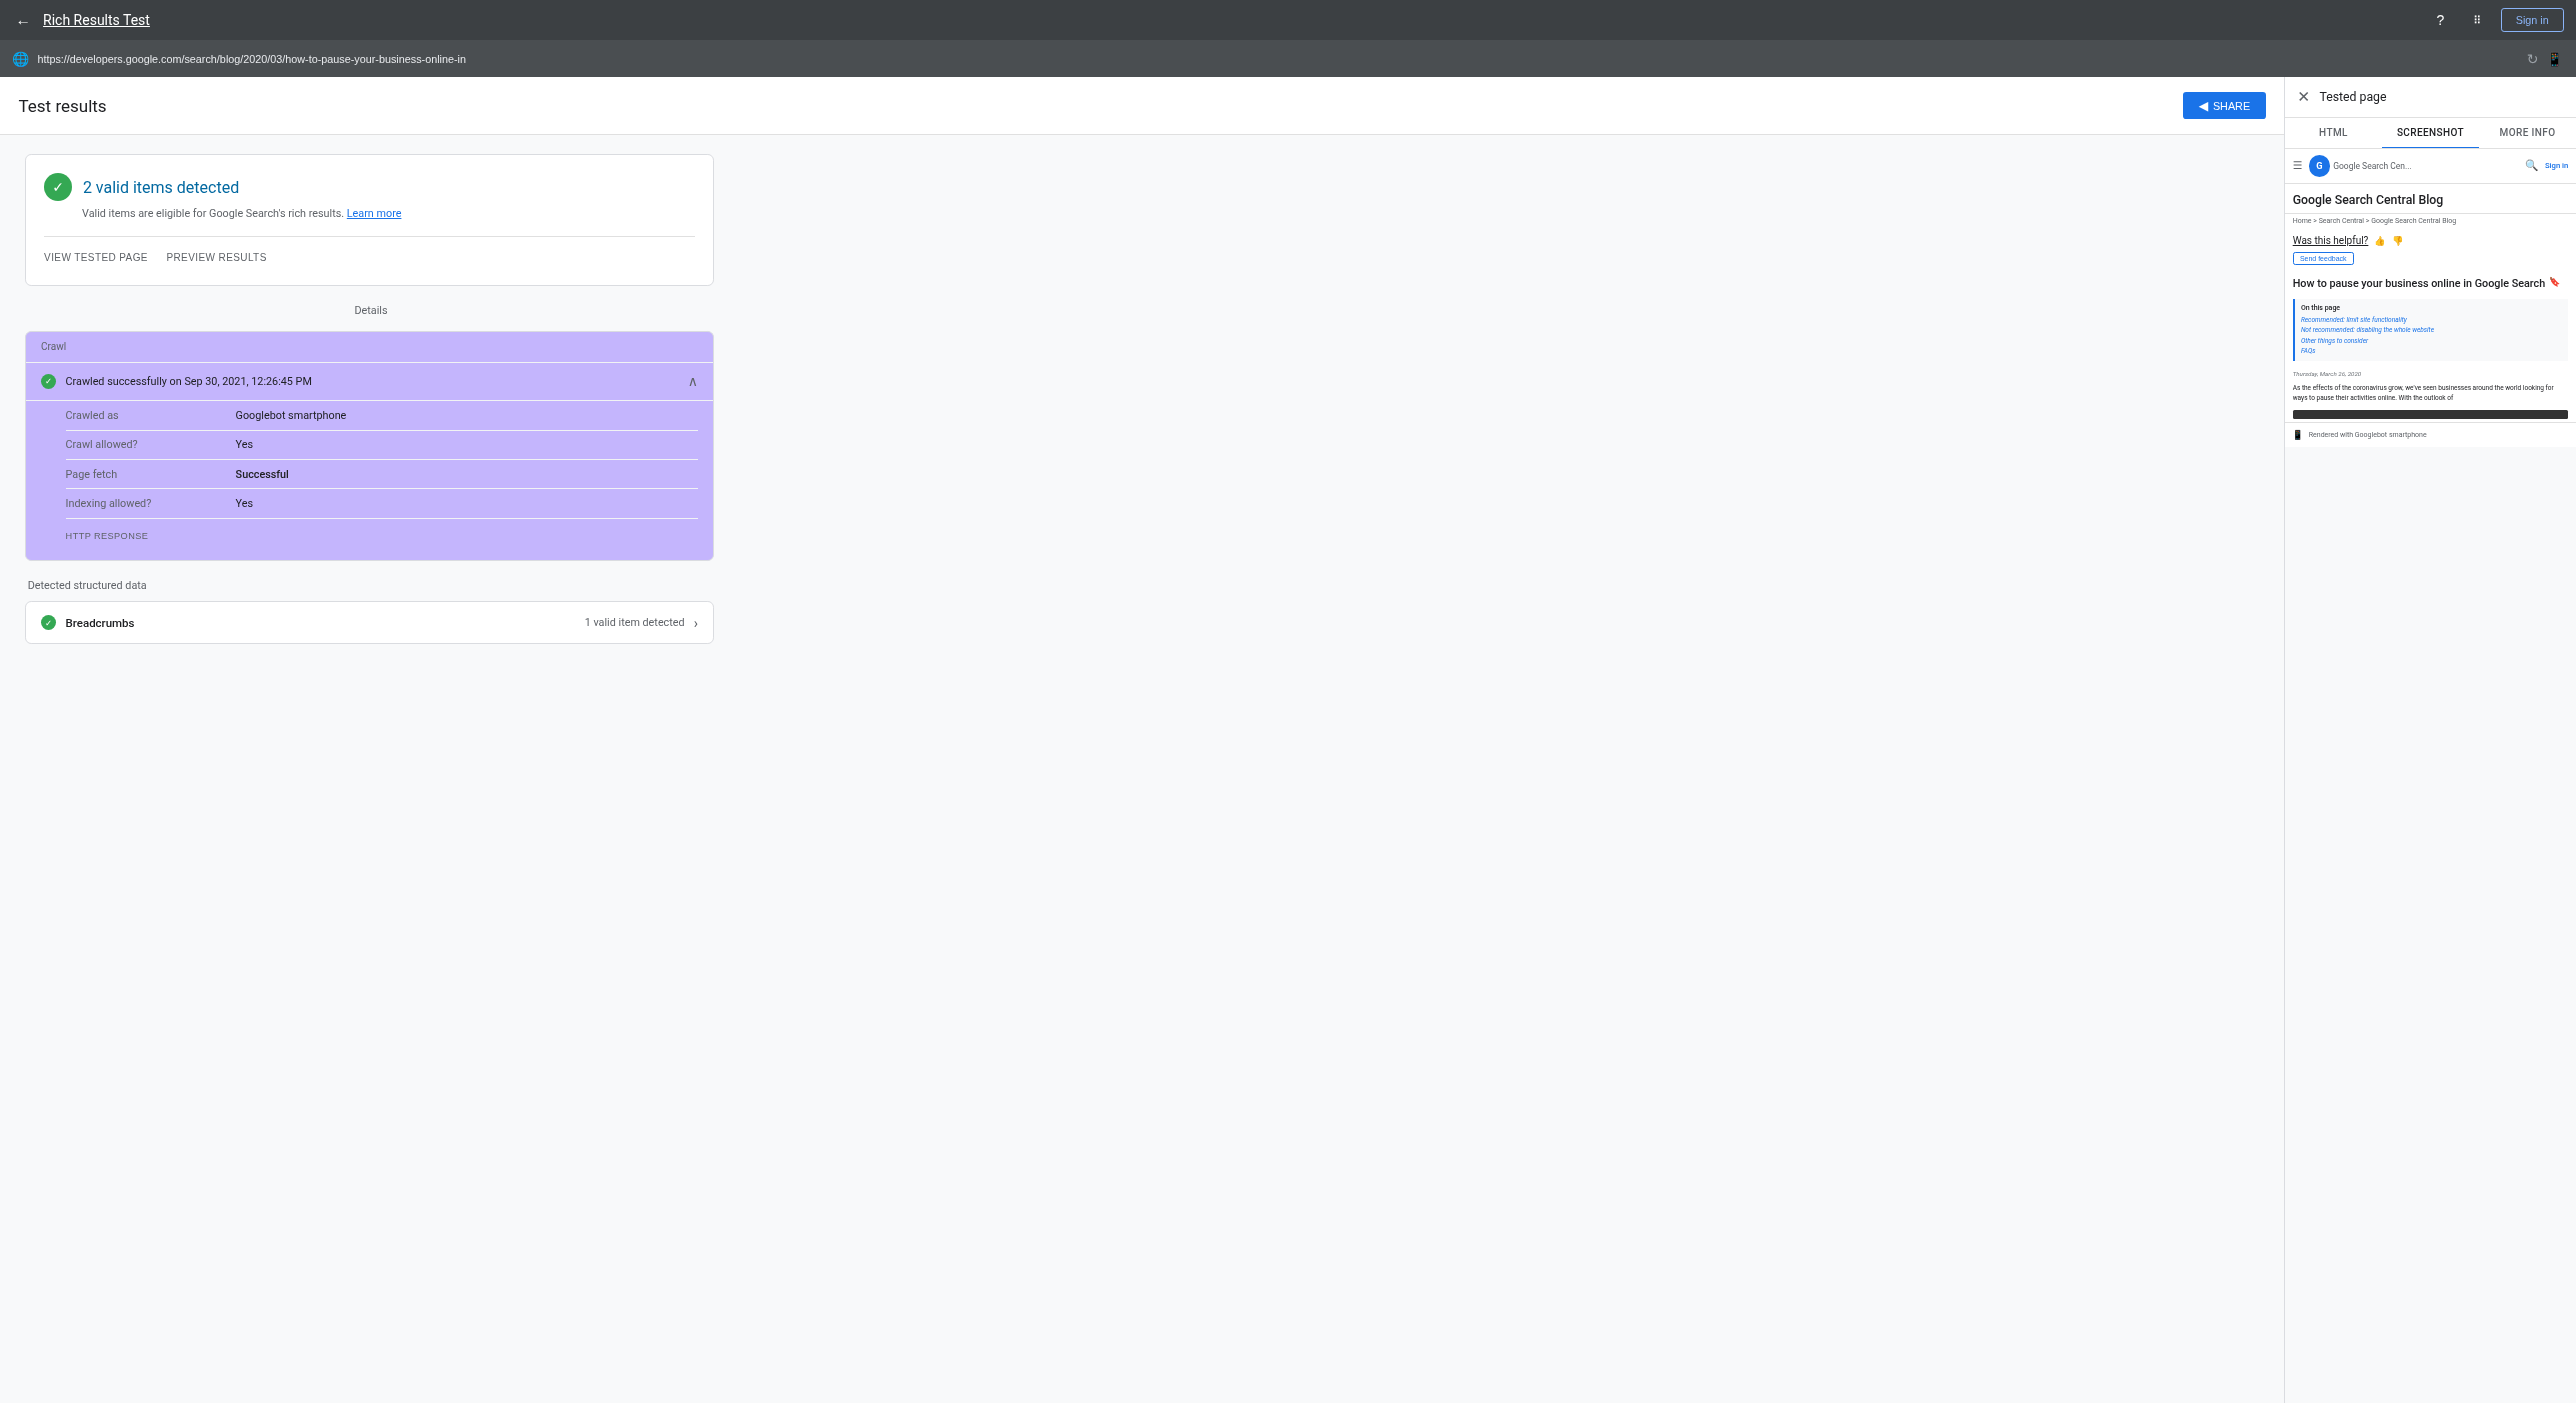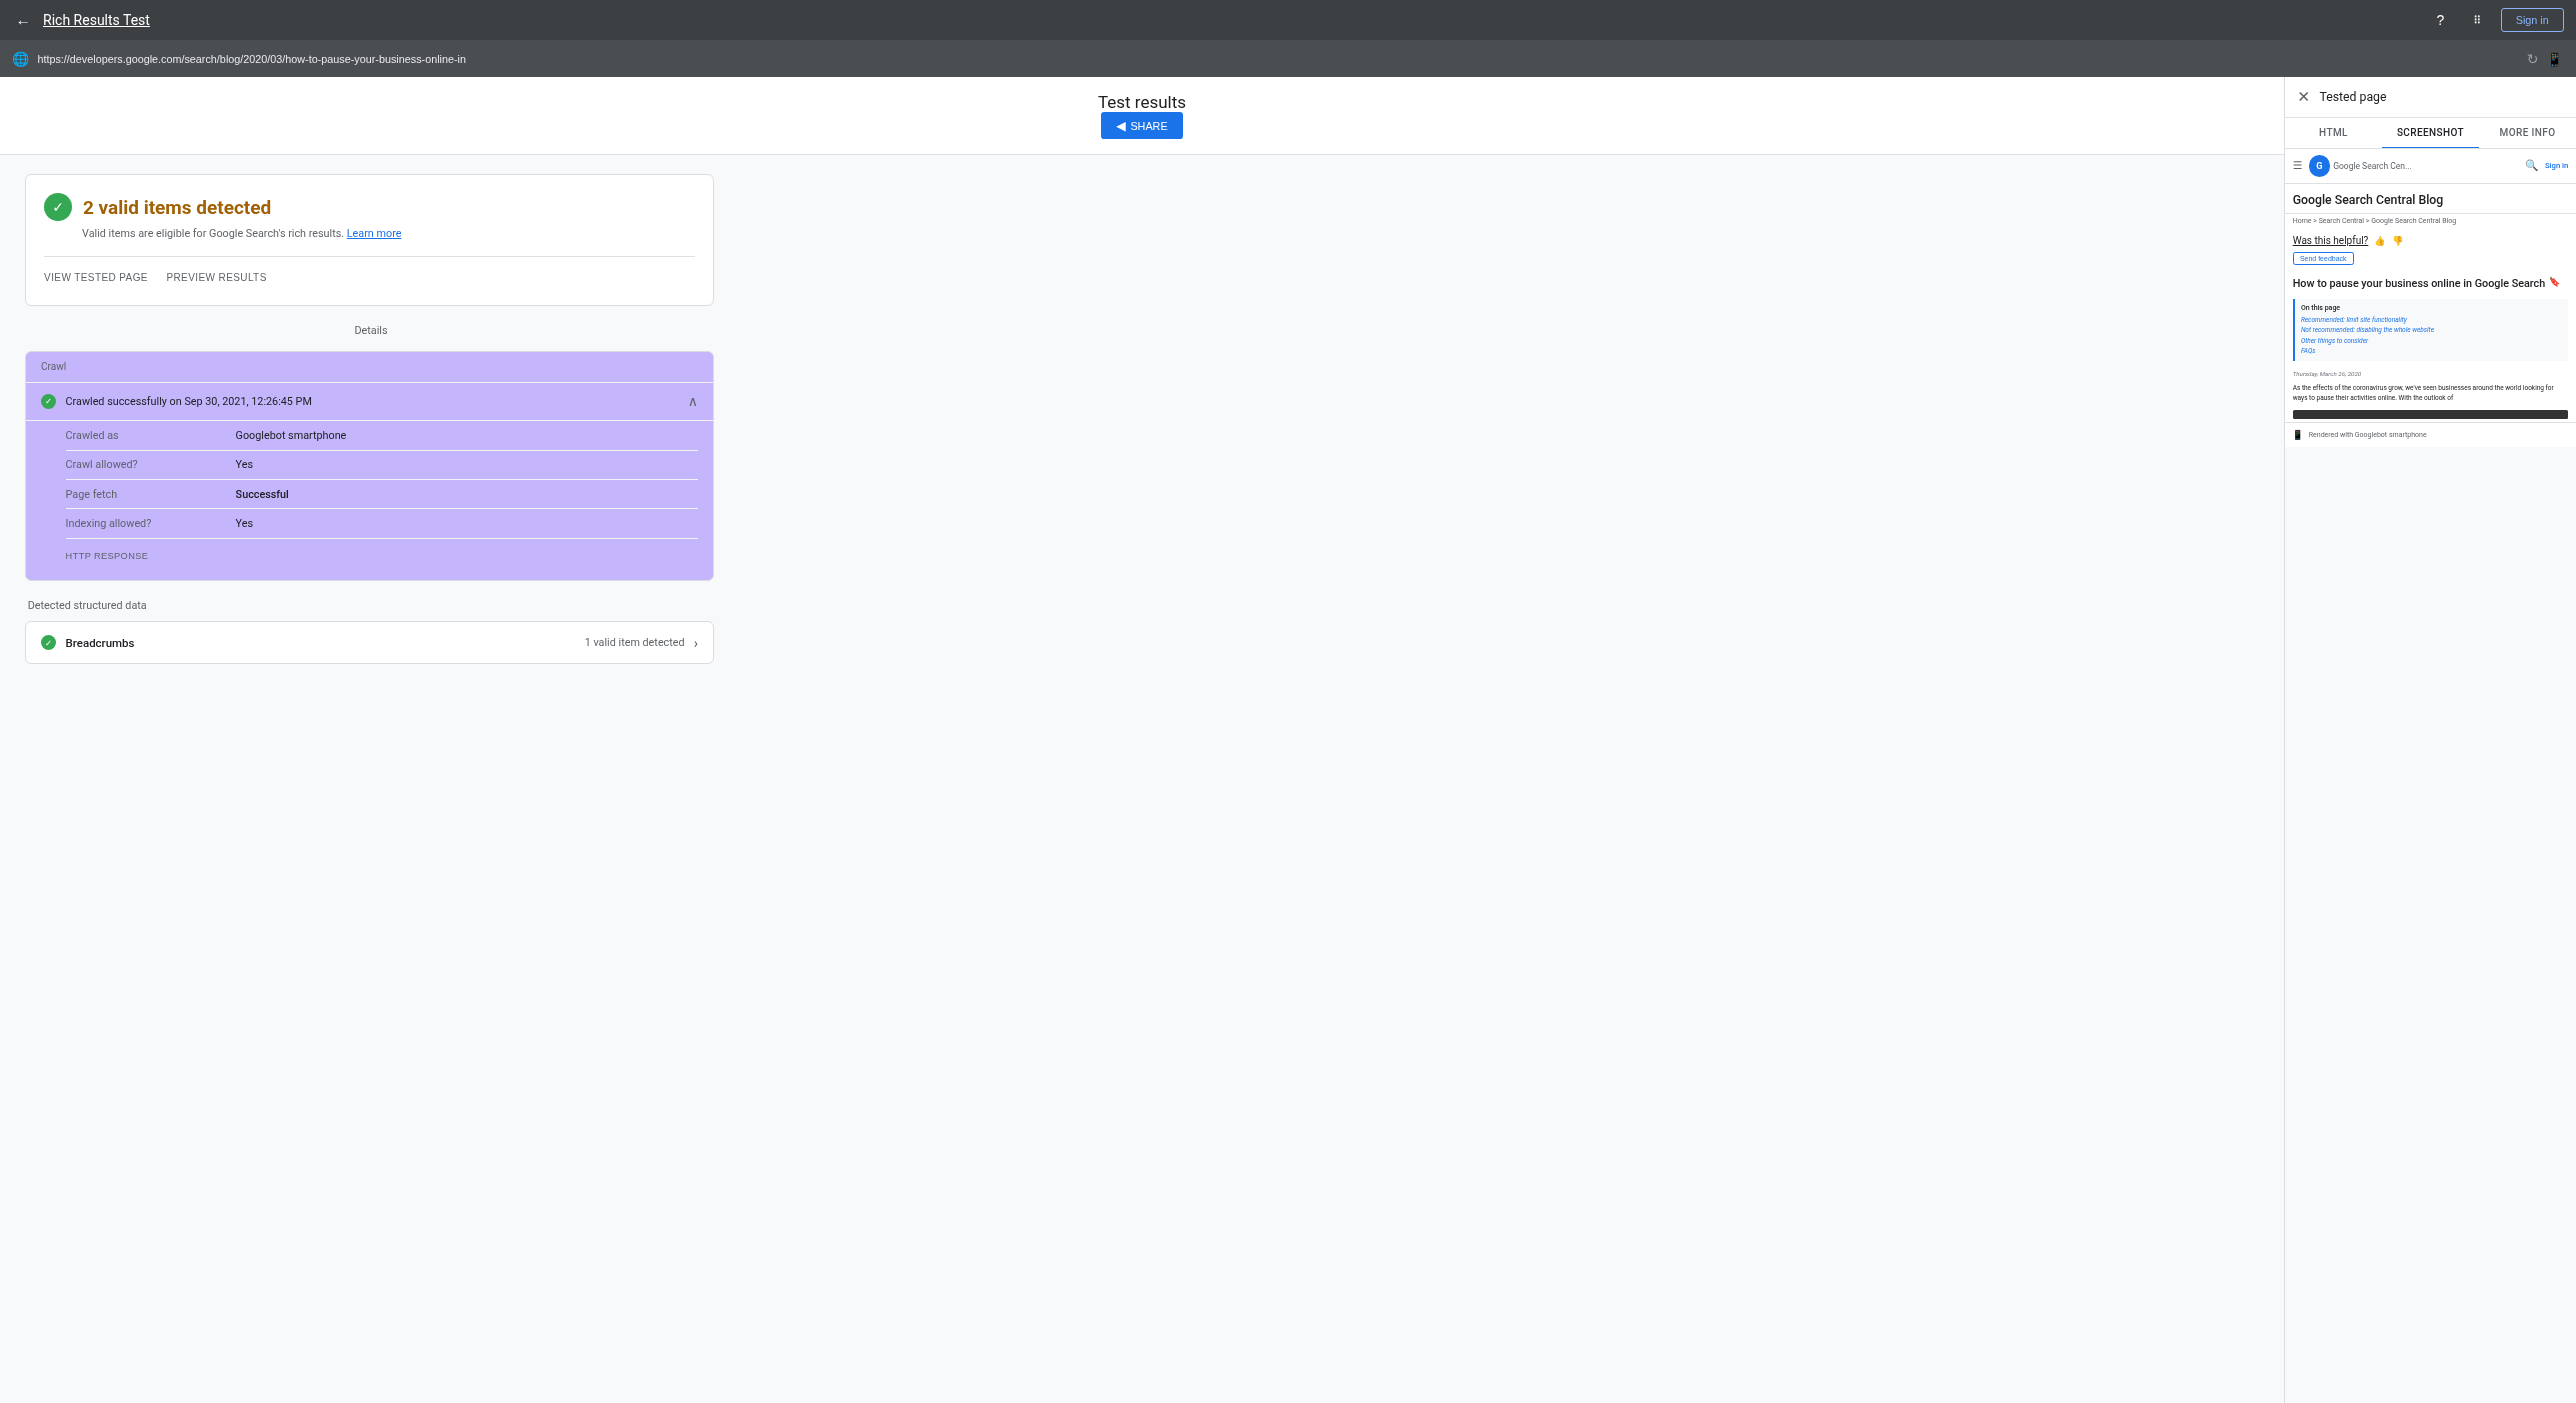--- a/index.html
+++ b/index.html
@@ -109,21 +109,20 @@
     }
 
     
     .content-header {
       background: #fff;
       padding: 15.4px 18.5px;
       display: flex;
       align-items: center;
       justify-content: space-between;
       border-bottom: 0.8px solid #e0e0e0;
-      flex-direction: column;
     }
     .content-header-title {
       font-size: 17px;
       font-weight: 400;
       color: #202124;
     }
     .share-btn {
       background: #1a73e8;
       color: #fff;
       border: none;
@@ -163,23 +162,23 @@
       background: #34a853;
       border-radius: 50%;
       display: flex;
       align-items: center;
       justify-content: center;
       color: #fff;
       font-size: 14px;
       flex-shrink: 0;
     }
     .valid-title {
-      font-size: 19px;
-      font-weight: 700;
-      color: #a16207;
+      font-size: 16px;
+      font-weight: 400;
+      color: #0369a1;
     }
     .valid-sub {
       color: #5f6368;
       font-size: 10.8px;
       margin-left: 38px;
     }
     .valid-sub a {
       color: #1a73e8;
       text-decoration: underline;
     }

